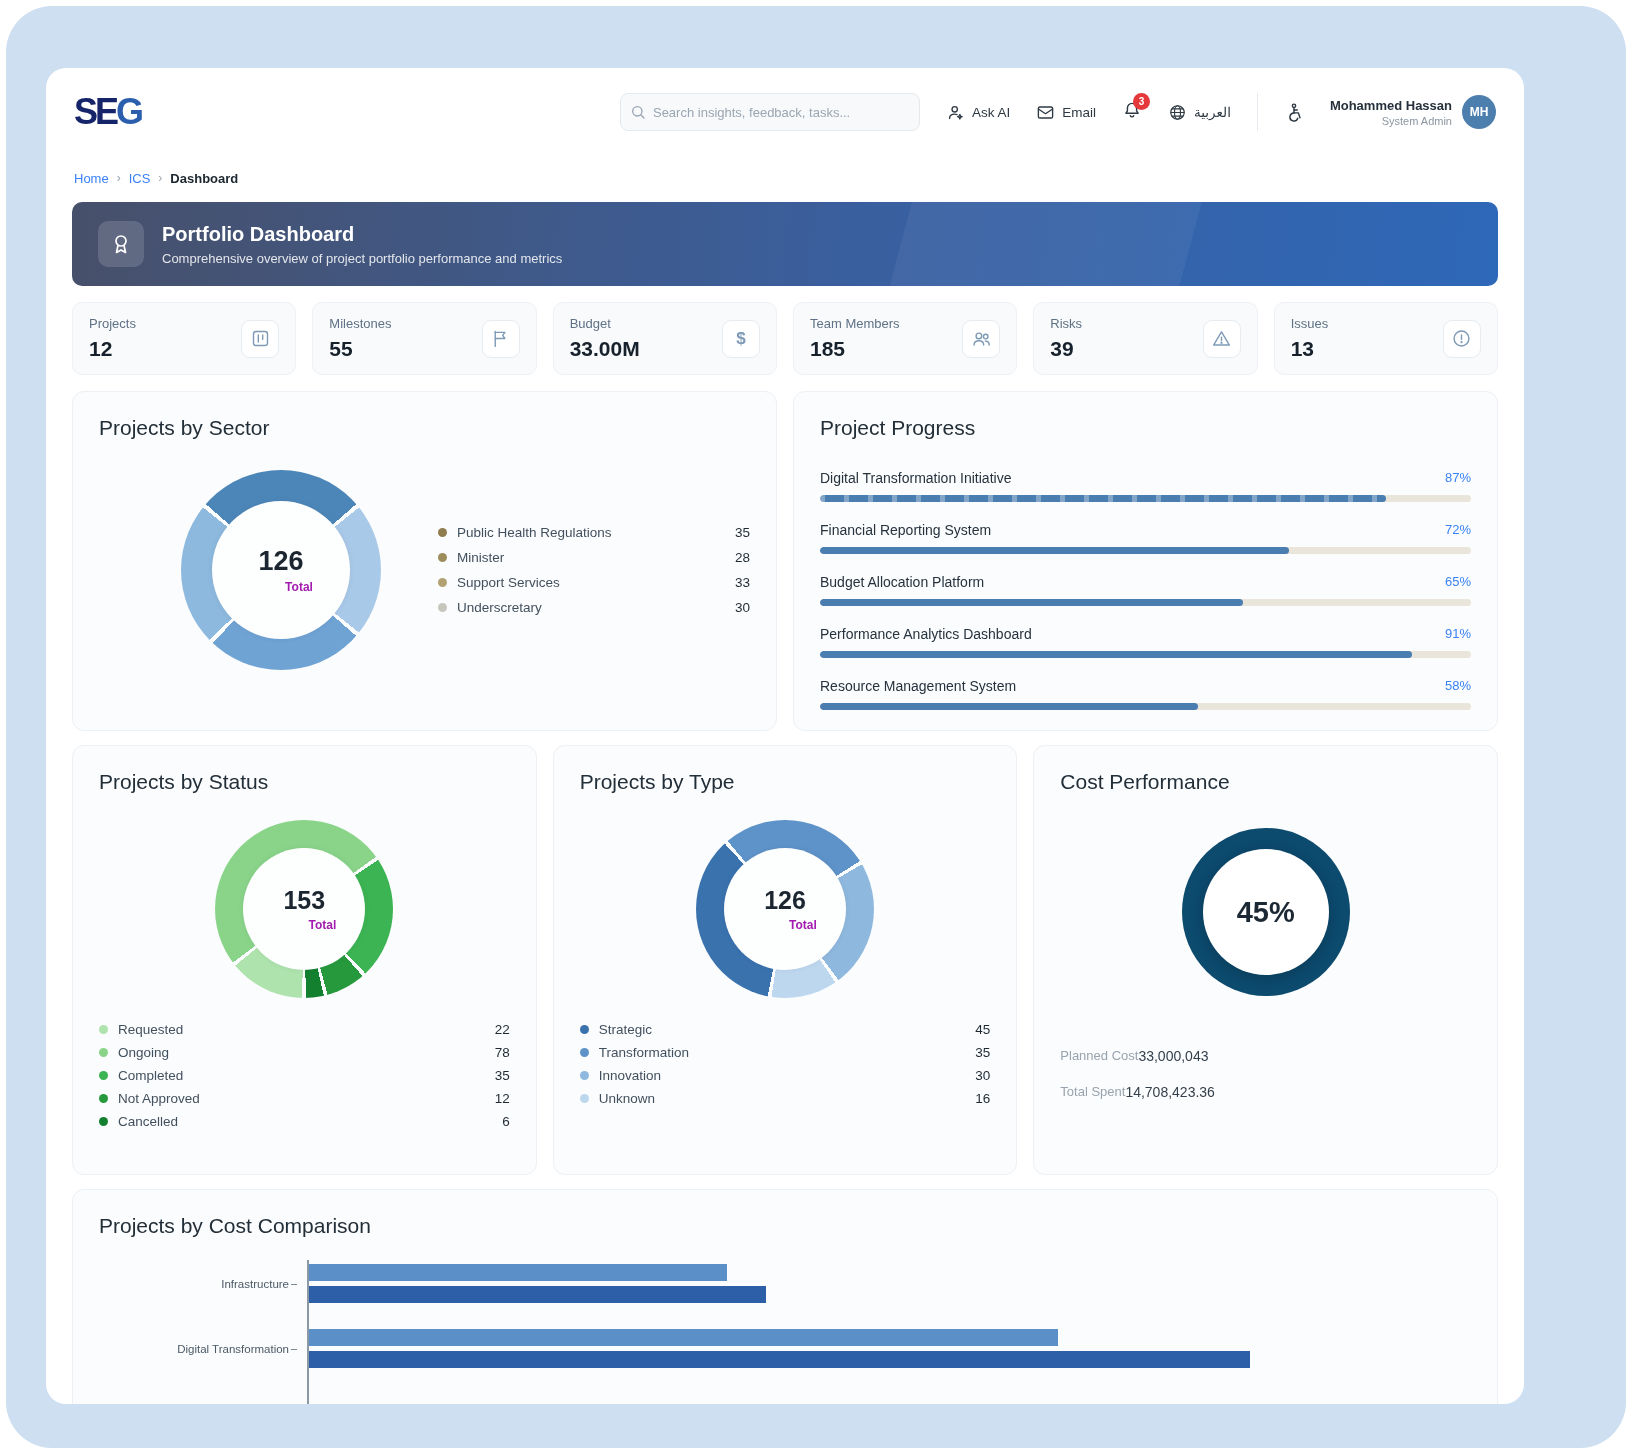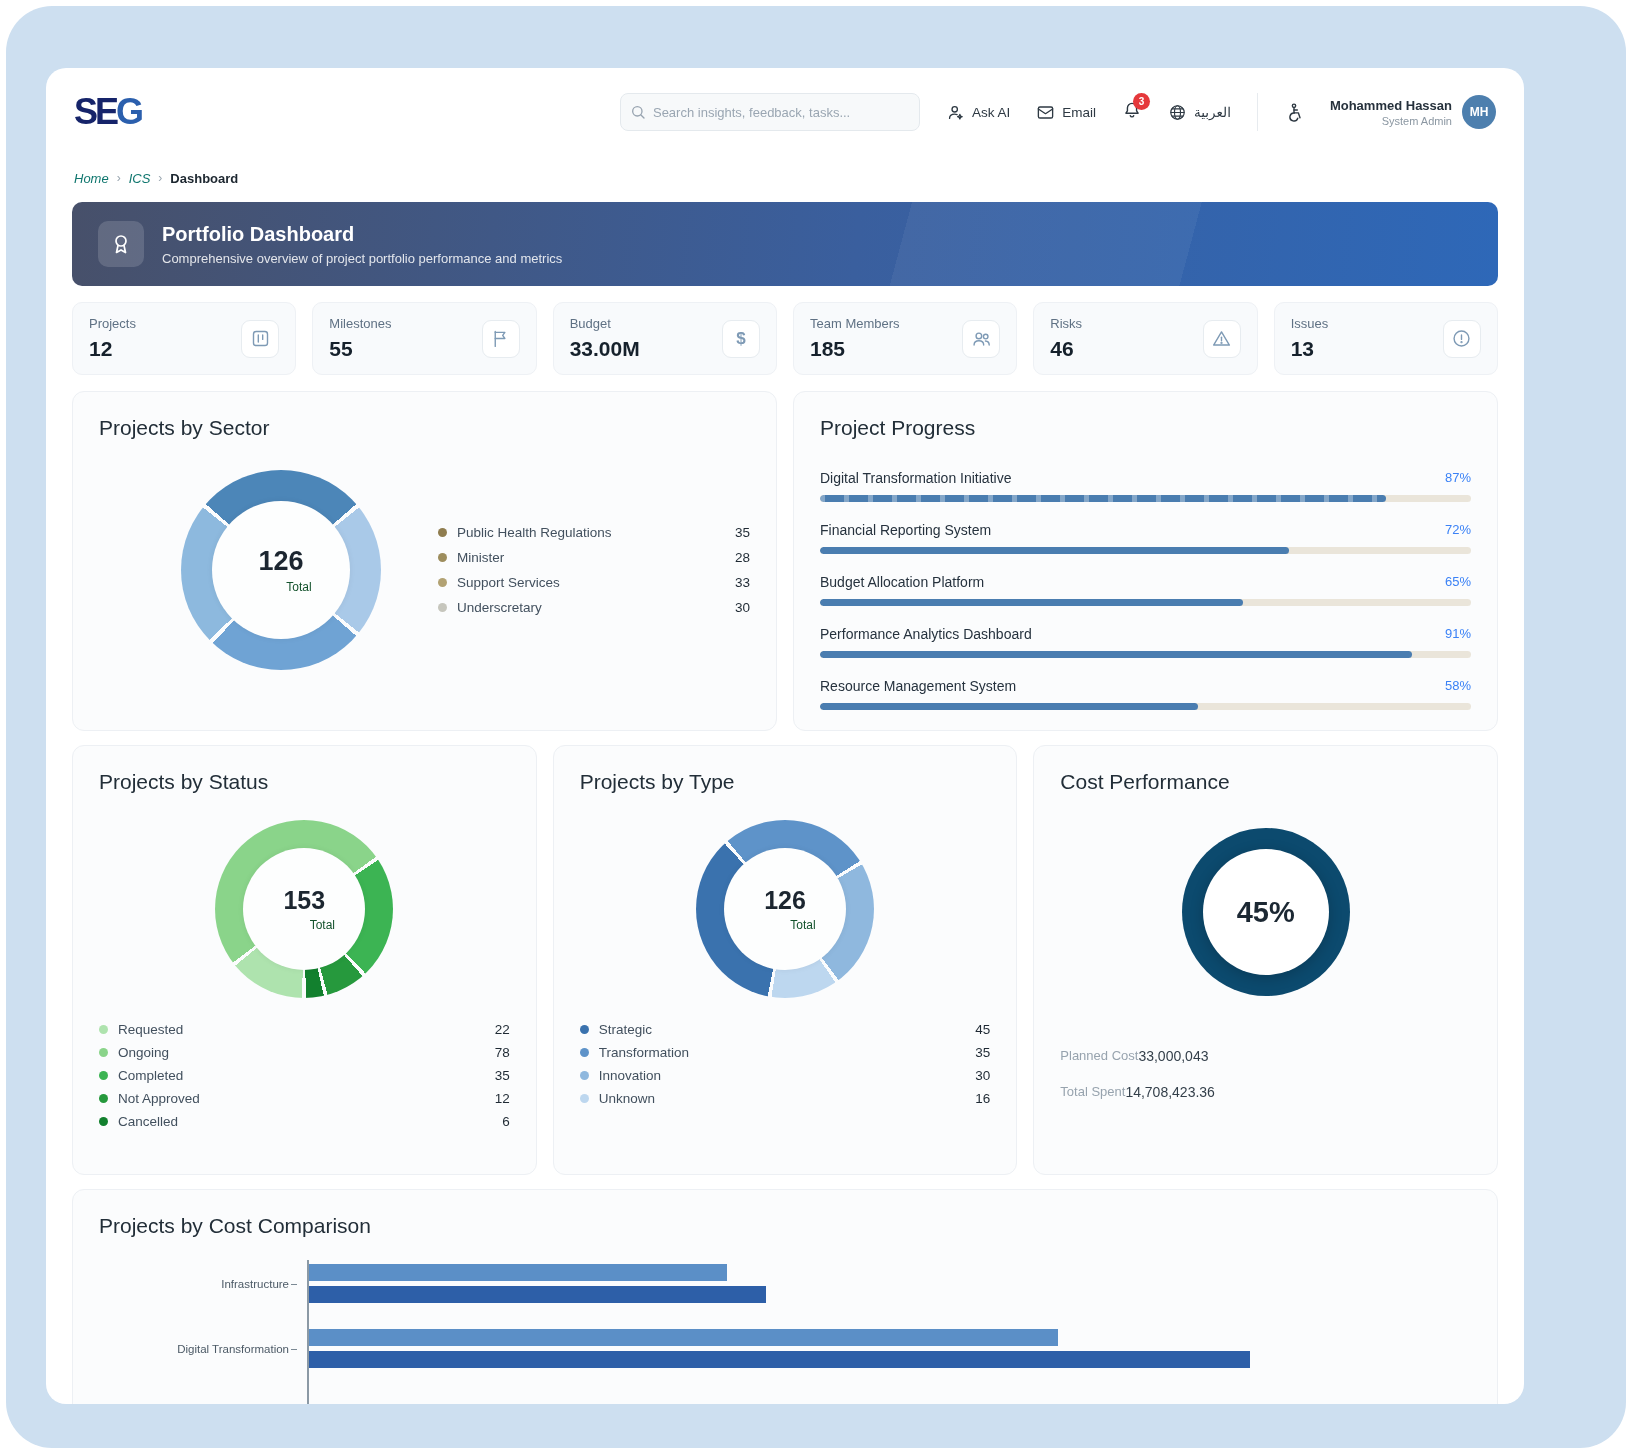--- a/index.html
+++ b/index.html
@@ -21,21 +21,21 @@
   .badge { position:absolute; top:-7px; right:-8px; min-width:17px; height:17px; background:#e5383b; color:#fff; border-radius:9px; font-size:10px; font-weight:700; display:flex; align-items:center; justify-content:center; padding:0 4px; }
   .hdr-divider { width:1px; height:38px; background:#e7ebef; }
   .profile { display:flex; align-items:center; gap:10px; cursor:pointer; }
   .profile-text { text-align:right; }
   .profile-name { font-size:13px; font-weight:700; color:#26313c; }
   .profile-role { font-size:11px; color:#8b97a2; margin-top:2px; }
   .avatar { width:34px; height:34px; border-radius:50%; background:#4d7fae; color:#fff; font-size:12px; font-weight:700; display:flex; align-items:center; justify-content:center; }
 
   
   .breadcrumb { height:44px; display:flex; align-items:center; gap:8px; padding:0 28px; font-size:13px; }
-  .crumb { color:#0f766e; cursor:pointer;font-style:italic; }
+  .crumb { color:#3b82f6; cursor:pointer; }
   .crumb-sep { color:#9aa6b0; font-size:12px; }
   .crumb-current { color:#1c262f; font-weight:700; }
 
   
   .main { padding:2px 26px 26px; }
 
   .banner { height:84px; border-radius:10px; display:flex; align-items:center; gap:18px; padding:0 26px; position:relative; overflow:hidden;
     background:linear-gradient(95deg,#47506a 0%, #3a5f9e 55%, #2e68b8 100%); }
   .banner::after { content:""; position:absolute; inset:0; background:linear-gradient(105deg, transparent 58%, rgba(255,255,255,.05) 58%, rgba(255,255,255,.05) 78%, transparent 78%); }
   .banner-icon-box { width:46px; height:46px; border-radius:10px; background:rgba(255,255,255,.15); display:flex; align-items:center; justify-content:center; flex:0 0 auto; }
@@ -53,21 +53,21 @@
   .row2 { display:grid; grid-template-columns:1fr 1fr 1fr; gap:16px; margin-top:14px; }
   .chart-card { background:#fbfcfd; border:1px solid #edf0f4; border-radius:12px; padding:24px 26px; }
   .chart-title { font-size:21px; font-weight:500; color:#222e38; }
   .h340 { height:340px; }
   .h430 { height:430px; }
 
   
   .donut { border-radius:50%; position:relative; }
   .donut-hole { position:absolute; border-radius:50%; background:#fdfefe; display:flex; flex-direction:column; align-items:center; justify-content:center; box-shadow:0 0 6px rgba(0,0,0,.06);text-align:center; }
   .donut-total { font-weight:700; color:#1c2630; }
-  .donut-total-label { font-size:12px; color:#14532d; font-weight:400; margin-top:3px;margin-left:36px; }
+  .donut-total-label { font-size:12px; color:#a21caf; font-weight:700; margin-top:3px;margin-left:36px; }
   .d200 { width:200px; height:200px; } .d200 .donut-hole { inset:31px; } .d200 .donut-total { font-size:27px; }
   .d178 { width:178px; height:178px; } .d178 .donut-hole { inset:28px; } .d178 .donut-total { font-size:25px; }
 
   .sector-body { display:flex; align-items:center; height:260px; }
   .sector-donut-wrap { margin-left:82px; }
   .legend { }
   .legend-right { margin-left:auto; width:312px; }
   .legend-right .legend-row { margin:10px 0; }
   .legend-bottom { margin-top:24px; }
   .legend-bottom .legend-row { margin:8px 0; }
@@ -242,21 +242,21 @@
                 <circle cx="9" cy="9" r="3.2"></circle>
                 <path d="M3.5 19.5c0-3.2 2.4-5 5.5-5s5.5 1.8 5.5 5"></path>
                 <circle cx="16.8" cy="9.8" r="2.6"></circle>
                 <path d="M16.5 14.8c2.6.2 4.3 1.9 4.3 4.7"></path>
               </svg>
         </div>
       </div>
       <div class="stat-card">
         <div>
               <div class="stat-label">Risks</div>
-          <div class="stat-value">46</div>
+          <div class="stat-value">39</div>
             </div>
         <div class="stat-icon-box">
           <svg width="21" height="21" viewBox="0 0 24 24" fill="none" stroke="#7e9ab5" stroke-width="1.6" stroke-linecap="round" stroke-linejoin="round">
                 <path d="M12 4.5 21 19.5H3z"></path>
                 <path d="M12 10.5v4"></path>
                 <circle cx="12" cy="17" r="0.5" fill="#7e9ab5"></circle>
               </svg>
         </div>
       </div>
       <div class="stat-card">

